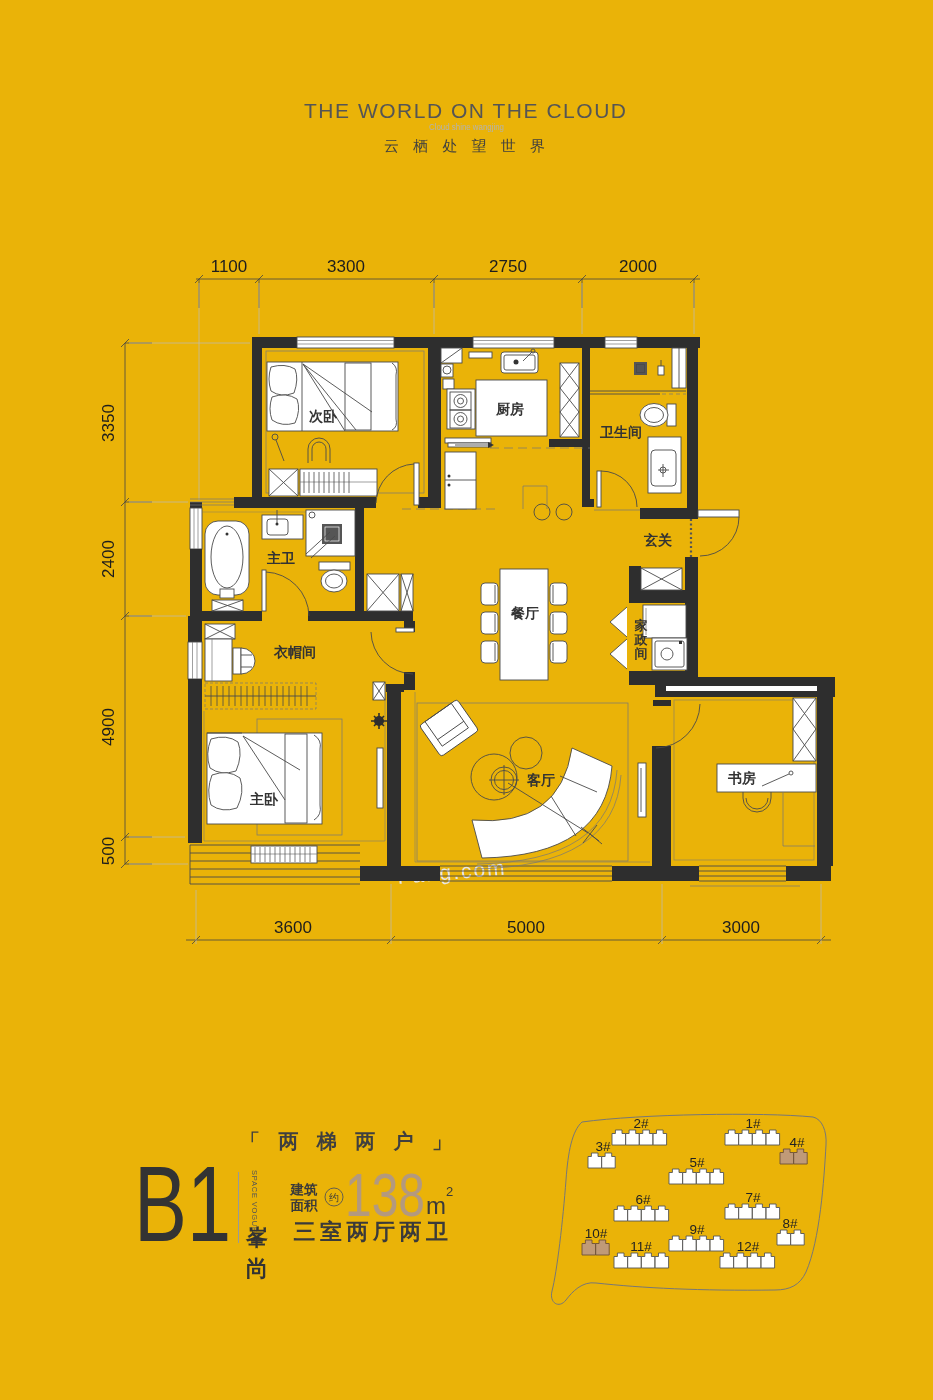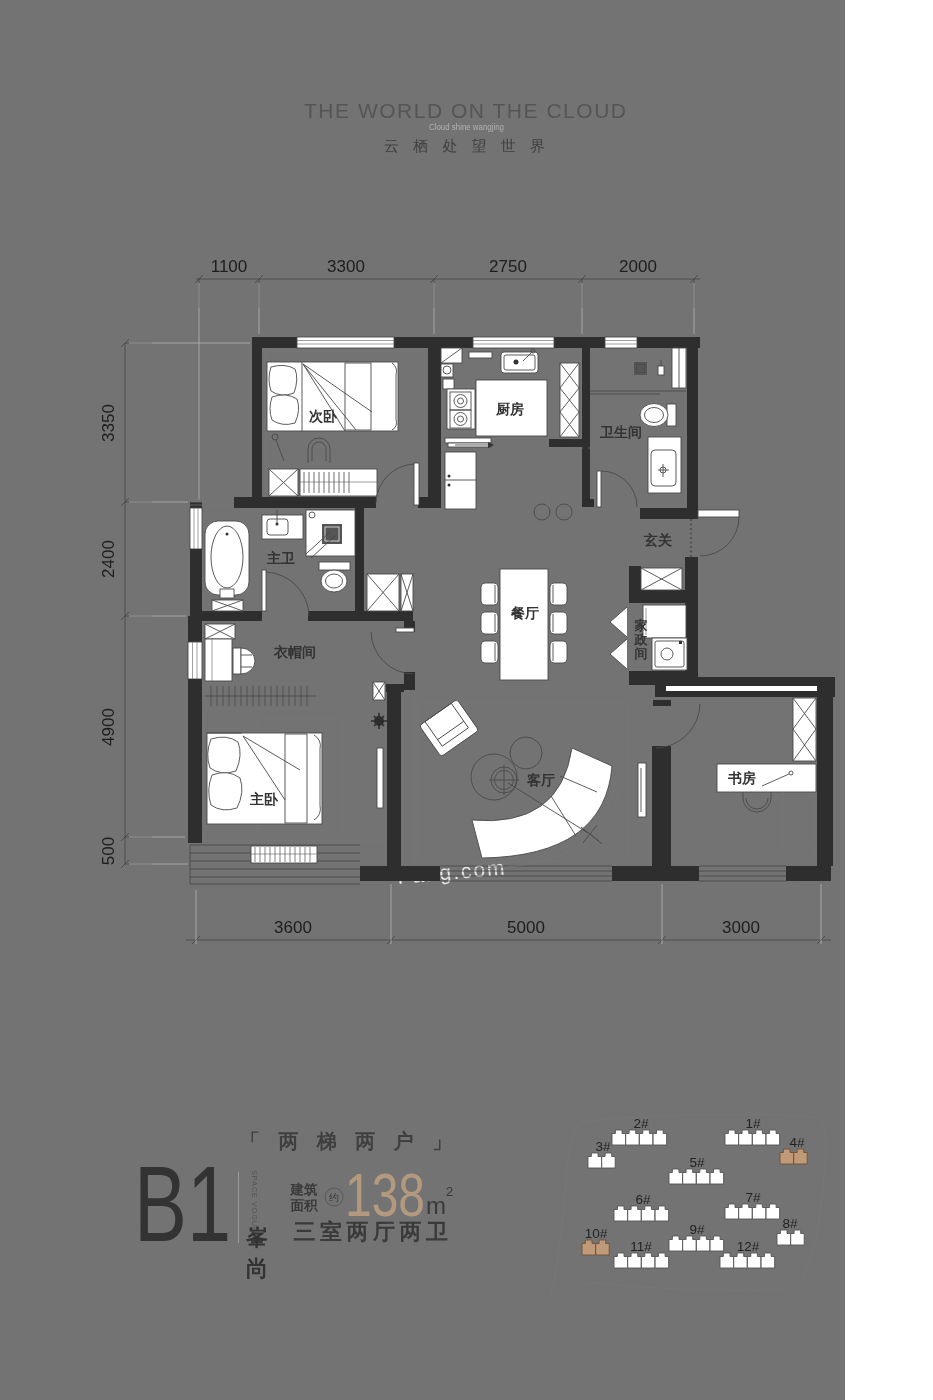--- a/index.html
+++ b/index.html
@@ -1,16 +1,16 @@
 <!DOCTYPE html>
 <html><head>
 <meta charset="utf-8">
 <style>
 html,body{margin:0;padding:0;background:#fff;}
-#page{position:relative;width:845px;height:1400px;background:#737373;overflow:hidden;font-family:"Liberation Sans",sans-serif;}
+#page{position:relative;width:933px;height:1400px;background:#eab308;overflow:hidden;font-family:"Liberation Sans",sans-serif;}
 svg{position:absolute;left:0;top:0;}
 text{font-family:"Liberation Sans",sans-serif;}
 .k{fill:#2e2e2e;stroke:none;}
 .t{fill:none;stroke:#4a4a4a;stroke-width:0.9;}
 .tf{fill:#fff;stroke:#4a4a4a;stroke-width:0.9;}
 .t2{fill:none;stroke:#777;stroke-width:0.7;}
 .lbl{font-size:14px;font-weight:bold;fill:#333;text-anchor:middle;}
 .dim{font-size:17px;fill:#1d1d1d;text-anchor:middle;}
 .dl{stroke:#444;stroke-width:0.8;}
 .ex{stroke:#bbb;stroke-width:0.7;}

